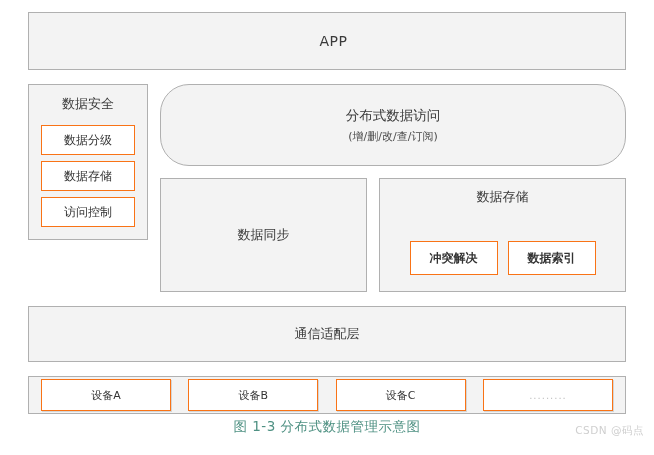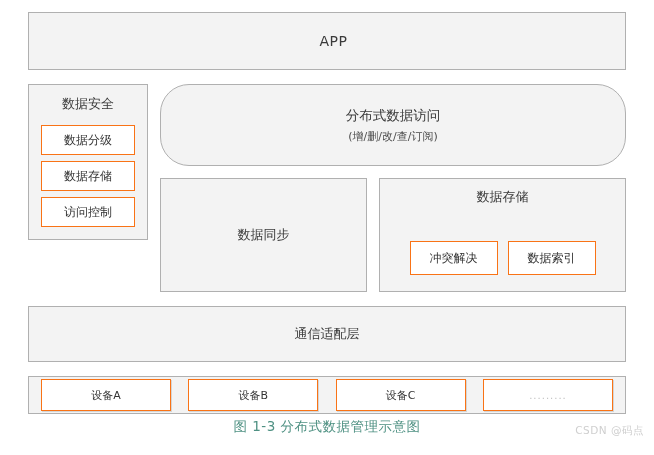--- a/index.html
+++ b/index.html
@@ -139,20 +139,21 @@
   }
   .storage-chips {
     margin-top: auto;
     margin-bottom: 16px;
     display: flex;
     gap: 10px;
   }
   .storage-chip {
     width: 88px;
     height: 34px;
+    font-weight: bold;
   }
 
   
   .comm-box {
     height: 56px;
     margin-top: 14px;
     display: flex;
     align-items: center;
     justify-content: center;
     font-size: 13px;

